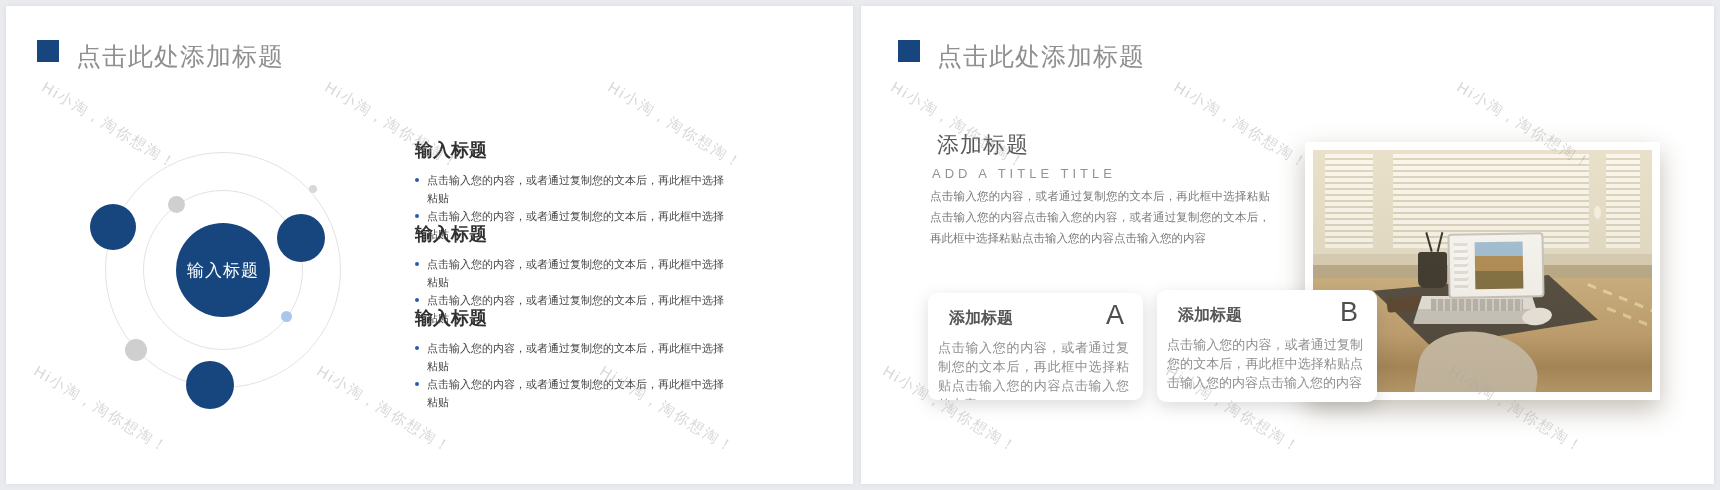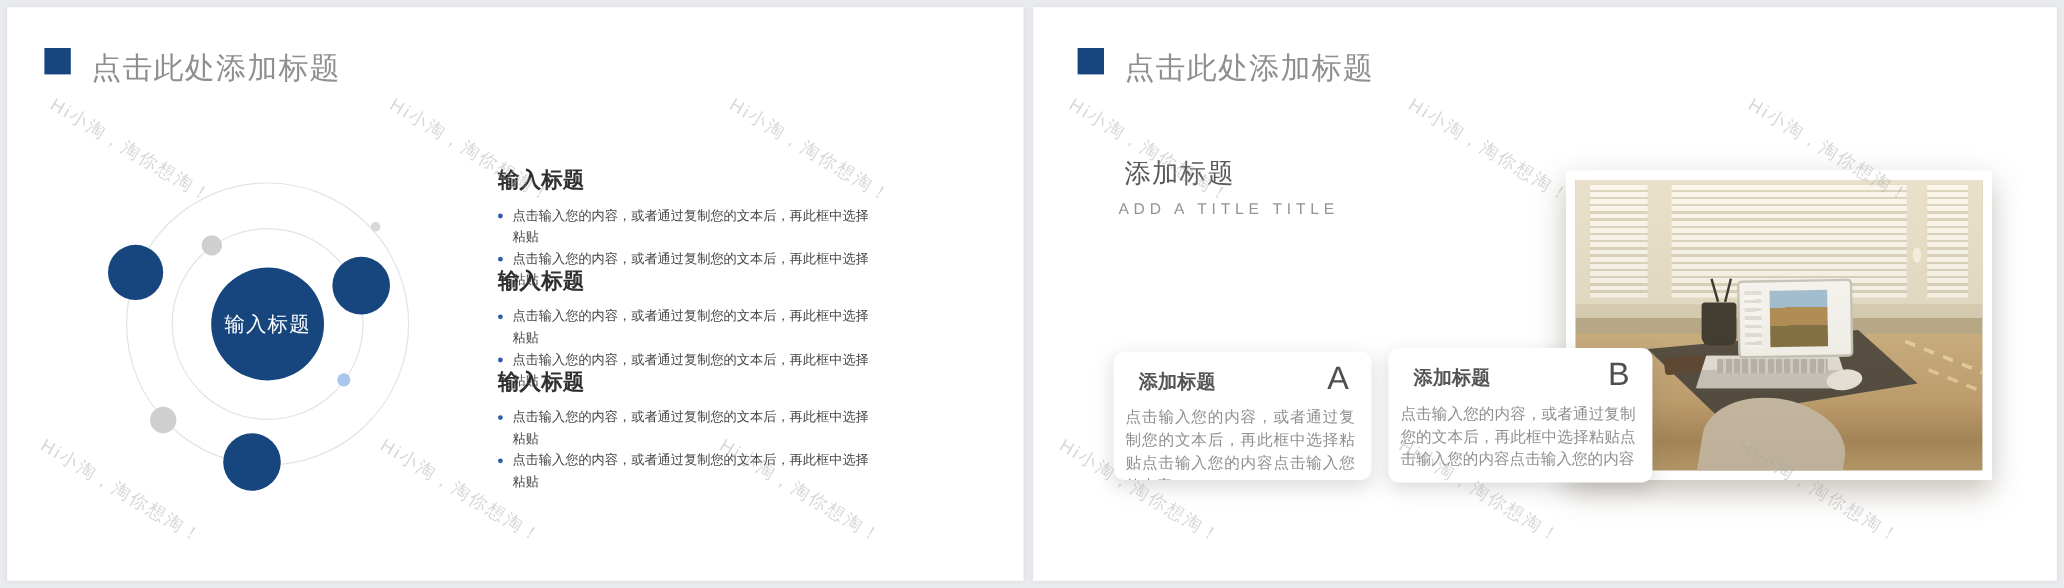--- a/index.html
+++ b/index.html
@@ -183,20 +183,21 @@
 
 <div class="slide" id="slide-right">
 
   <div class="slide-title">
     <span class="title-square"></span>
     <span class="title-text">点击此处添加标题</span>
   </div>
 
   <div class="r-heading">添加标题</div>
   <div class="r-sub">ADD A TITLE TITLE</div>
+  <div class="r-para">点击输入您的内容，或者通过复制您的文本后，再此框中选择粘贴点击输入您的内容点击输入您的内容，或者通过复制您的文本后，再此框中选择粘贴点击输入您的内容点击输入您的内容</div>
 
   <div class="photo-frame">
     <div class="photo">
       <div class="ph-window">
         <div class="ph-pane ph-pane1"></div>
         <div class="ph-pane ph-pane2"></div>
         <div class="ph-pane ph-pane3"></div>
         <div class="ph-latch"></div>
       </div>
       <div class="ph-sill"></div>

